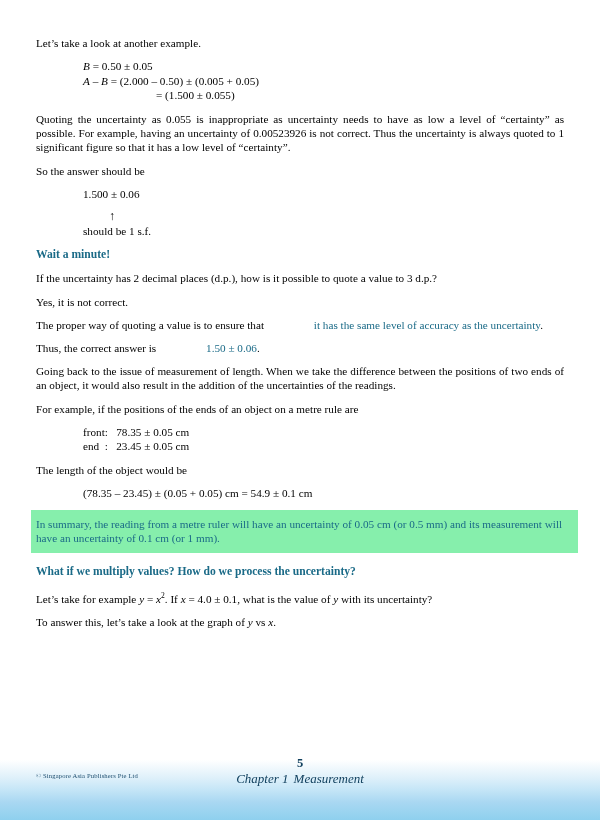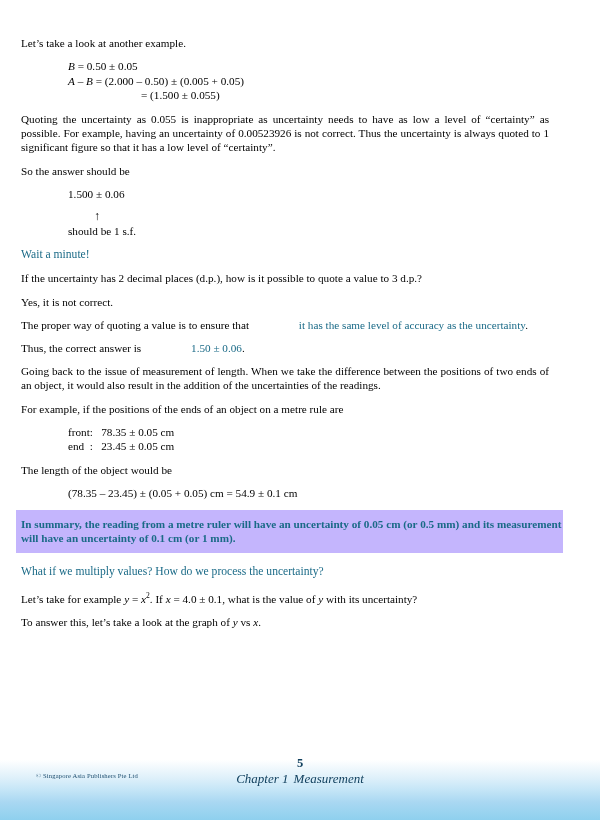--- a/index.html
+++ b/index.html
@@ -18,21 +18,21 @@
 
   .page {
     position: relative;
     width: 600px;
     height: 820px;
     box-sizing: border-box;
   }
 
   .content {
     position: absolute;
-    left: 21px;
+    left: 36px;
     top: 36px;
     width: 528px;
   }
 
   p.body {
     margin: 0 0 9px 0;
     font-size: 11.2px;
     line-height: 14.2px;
     text-align: justify;
     text-justify: inter-word;
@@ -66,35 +66,35 @@
   .shouldline {
     padding-left: 47px;
     font-size: 11.2px;
     line-height: 14px;
     margin: 0 0 10px 0;
   }
 
   h2.accent {
     color: #1a6a87;
     font-size: 11.6px;
-    font-weight: normal;
+    font-weight: bold;
     margin: 0 0 9px 0;
     line-height: 14px;
   }
 
   .accent-inline {
     color: #1a6a87;
     font-weight: normal;
     padding-left: 47px;
   }
 
   .summary {
-    background: #c4b5fd;
+    background: #86efac;
     color: #1a6a87;
-    font-weight: bold;
+    font-weight: normal;
     font-size: 11.2px;
     line-height: 14.6px;
     padding: 7px 0 7px 0;
     margin: 4px 0 12px 0;
     width: 542px;
     margin-left: -5px;
     padding-left: 5px;
     box-sizing: content-box;
   }
 

